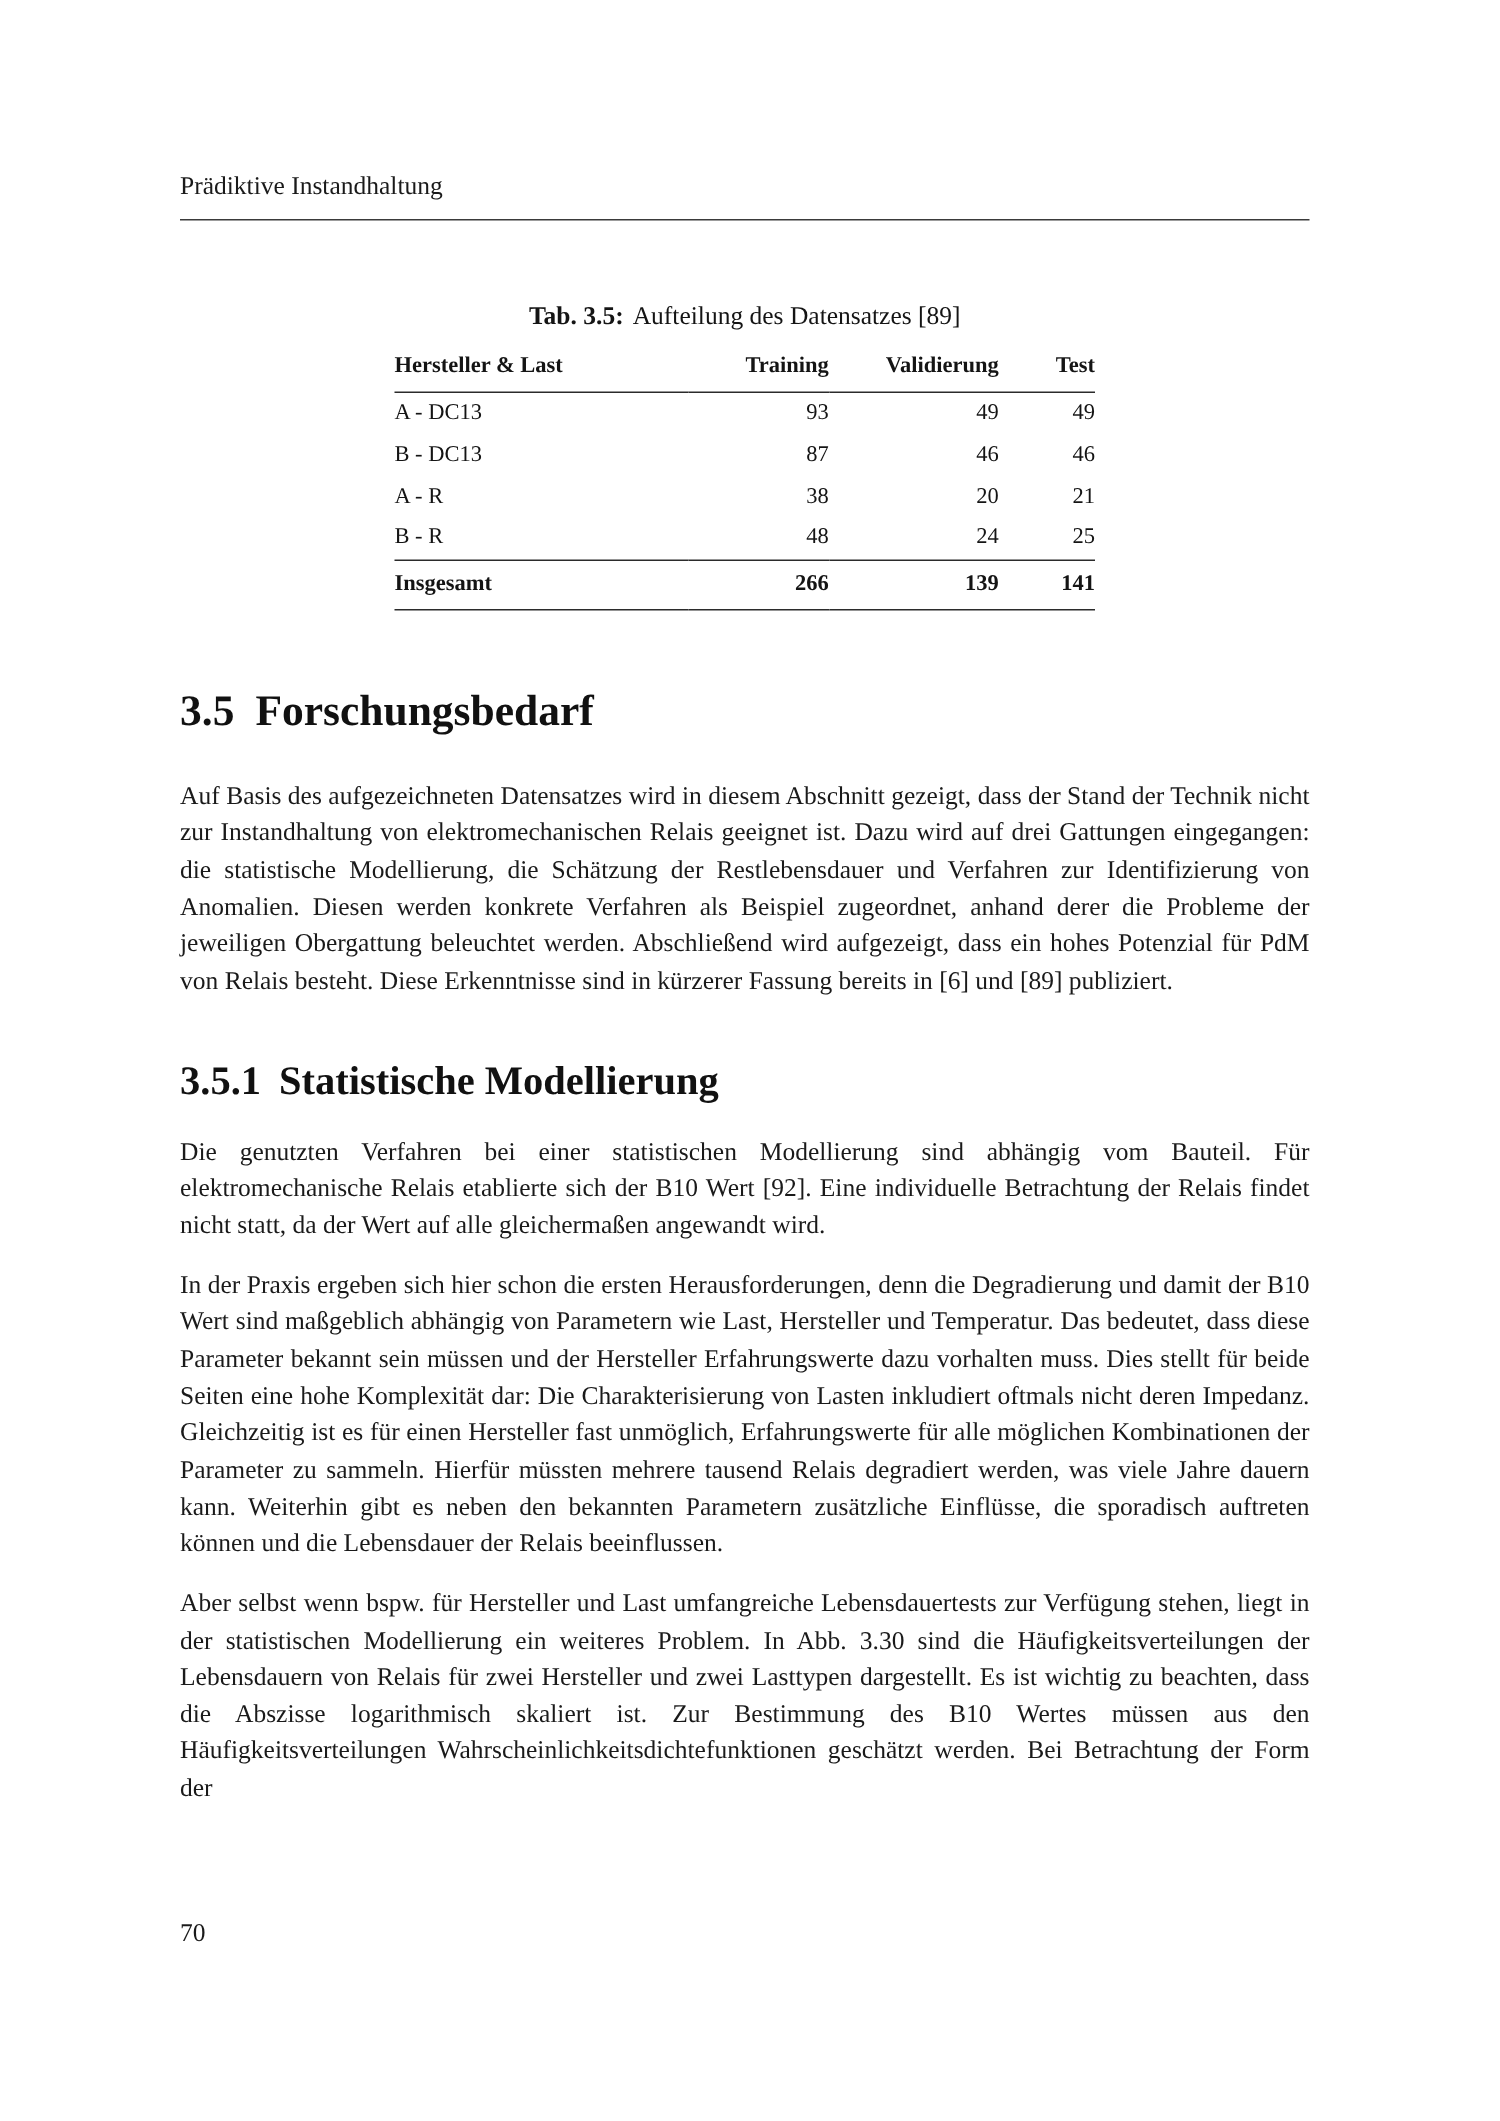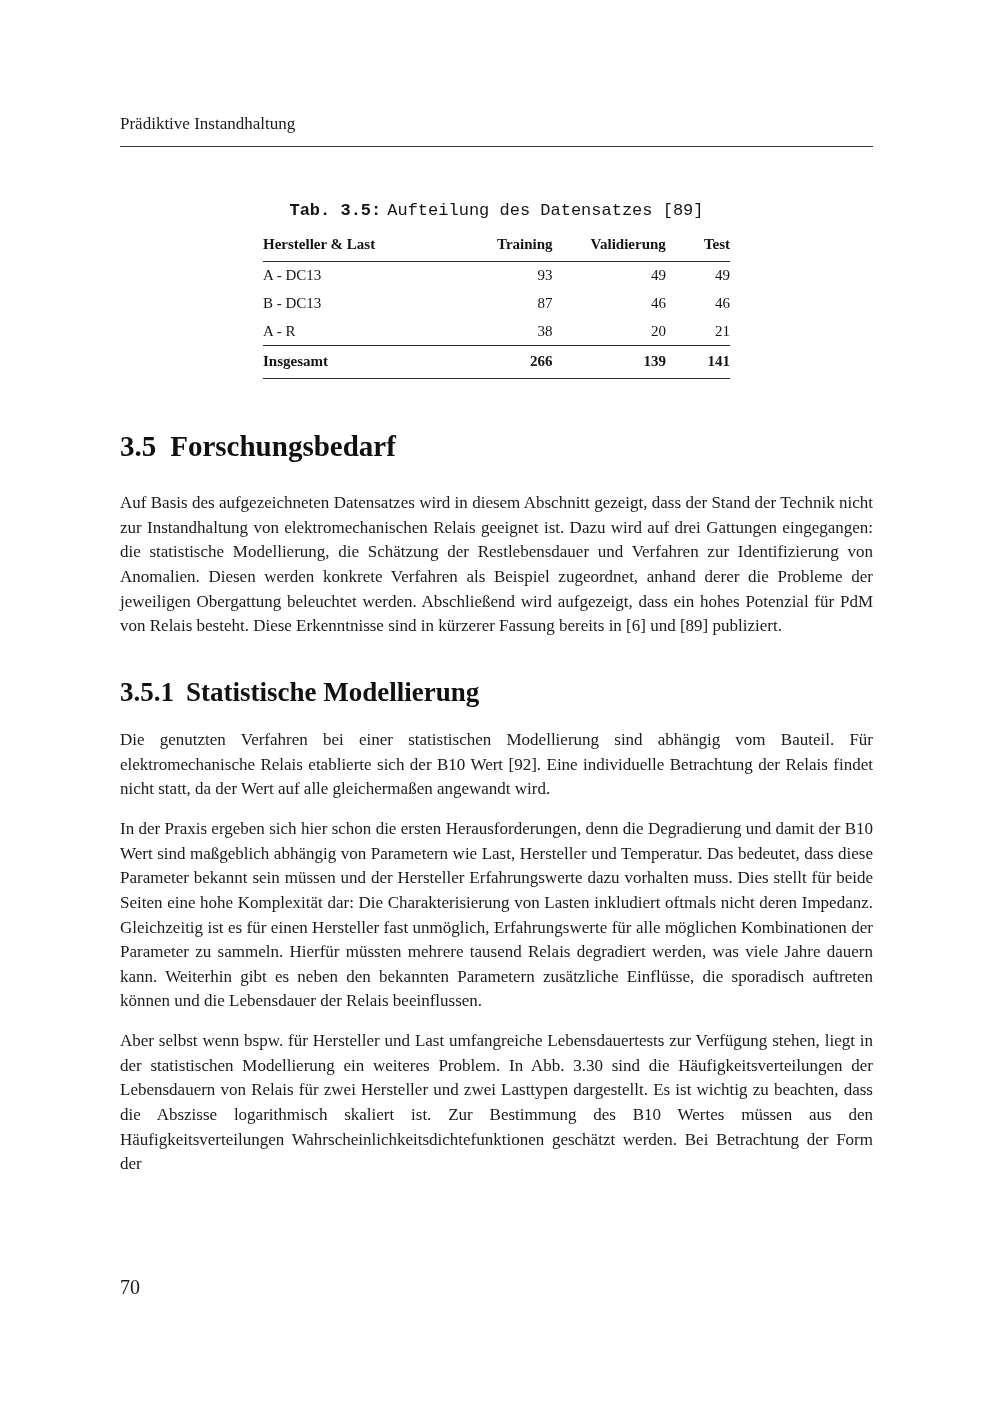--- a/index.html
+++ b/index.html
@@ -34,21 +34,20 @@
 
   
   .table-wrap {
     width: fit-content;
     margin: 0 auto 46px auto;
   }
   .table-caption {
     text-align: center;
     margin-bottom: 8px;
     white-space: nowrap;
-    font-family: Liberation Mono, monospace;
   }
   .table-caption .cap-label {
     font-weight: bold;
     margin-right: 6px;
   }
   table.data-table {
     border-collapse: collapse;
     font-size: 15px;
   }
   table.data-table th, table.data-table td {
@@ -99,21 +98,21 @@
     text-align: justify;
     hyphens: auto;
     color: #1a1a1a;
   }
 
   
   .page-number {
     position: absolute;
     left: 120px;
     bottom: 112px;
-    font-size: 20px;
+    font-size: 17px;
     color: #1a1a1a;
   }
 </style>
 </head>
 <body>
 
 <div class="page">
 
   <div class="running-header">
     <span class="hdr-text">Prädiktive Instandhaltung</span>
@@ -144,20 +143,26 @@
           <td class="col-num">87</td>
           <td class="col-num">46</td>
           <td class="col-num">46</td>
         </tr>
         <tr>
           <td class="col-label">A - R</td>
           <td class="col-num">38</td>
           <td class="col-num">20</td>
           <td class="col-num">21</td>
         </tr>
+        <tr>
+          <td class="col-label">B - R</td>
+          <td class="col-num">48</td>
+          <td class="col-num">24</td>
+          <td class="col-num">25</td>
+        </tr>
         <tr class="total-row">
           <td class="col-label">Insgesamt</td>
           <td class="col-num">266</td>
           <td class="col-num">139</td>
           <td class="col-num">141</td>
         </tr>
       </tbody>
     </table>
   </div>
 

